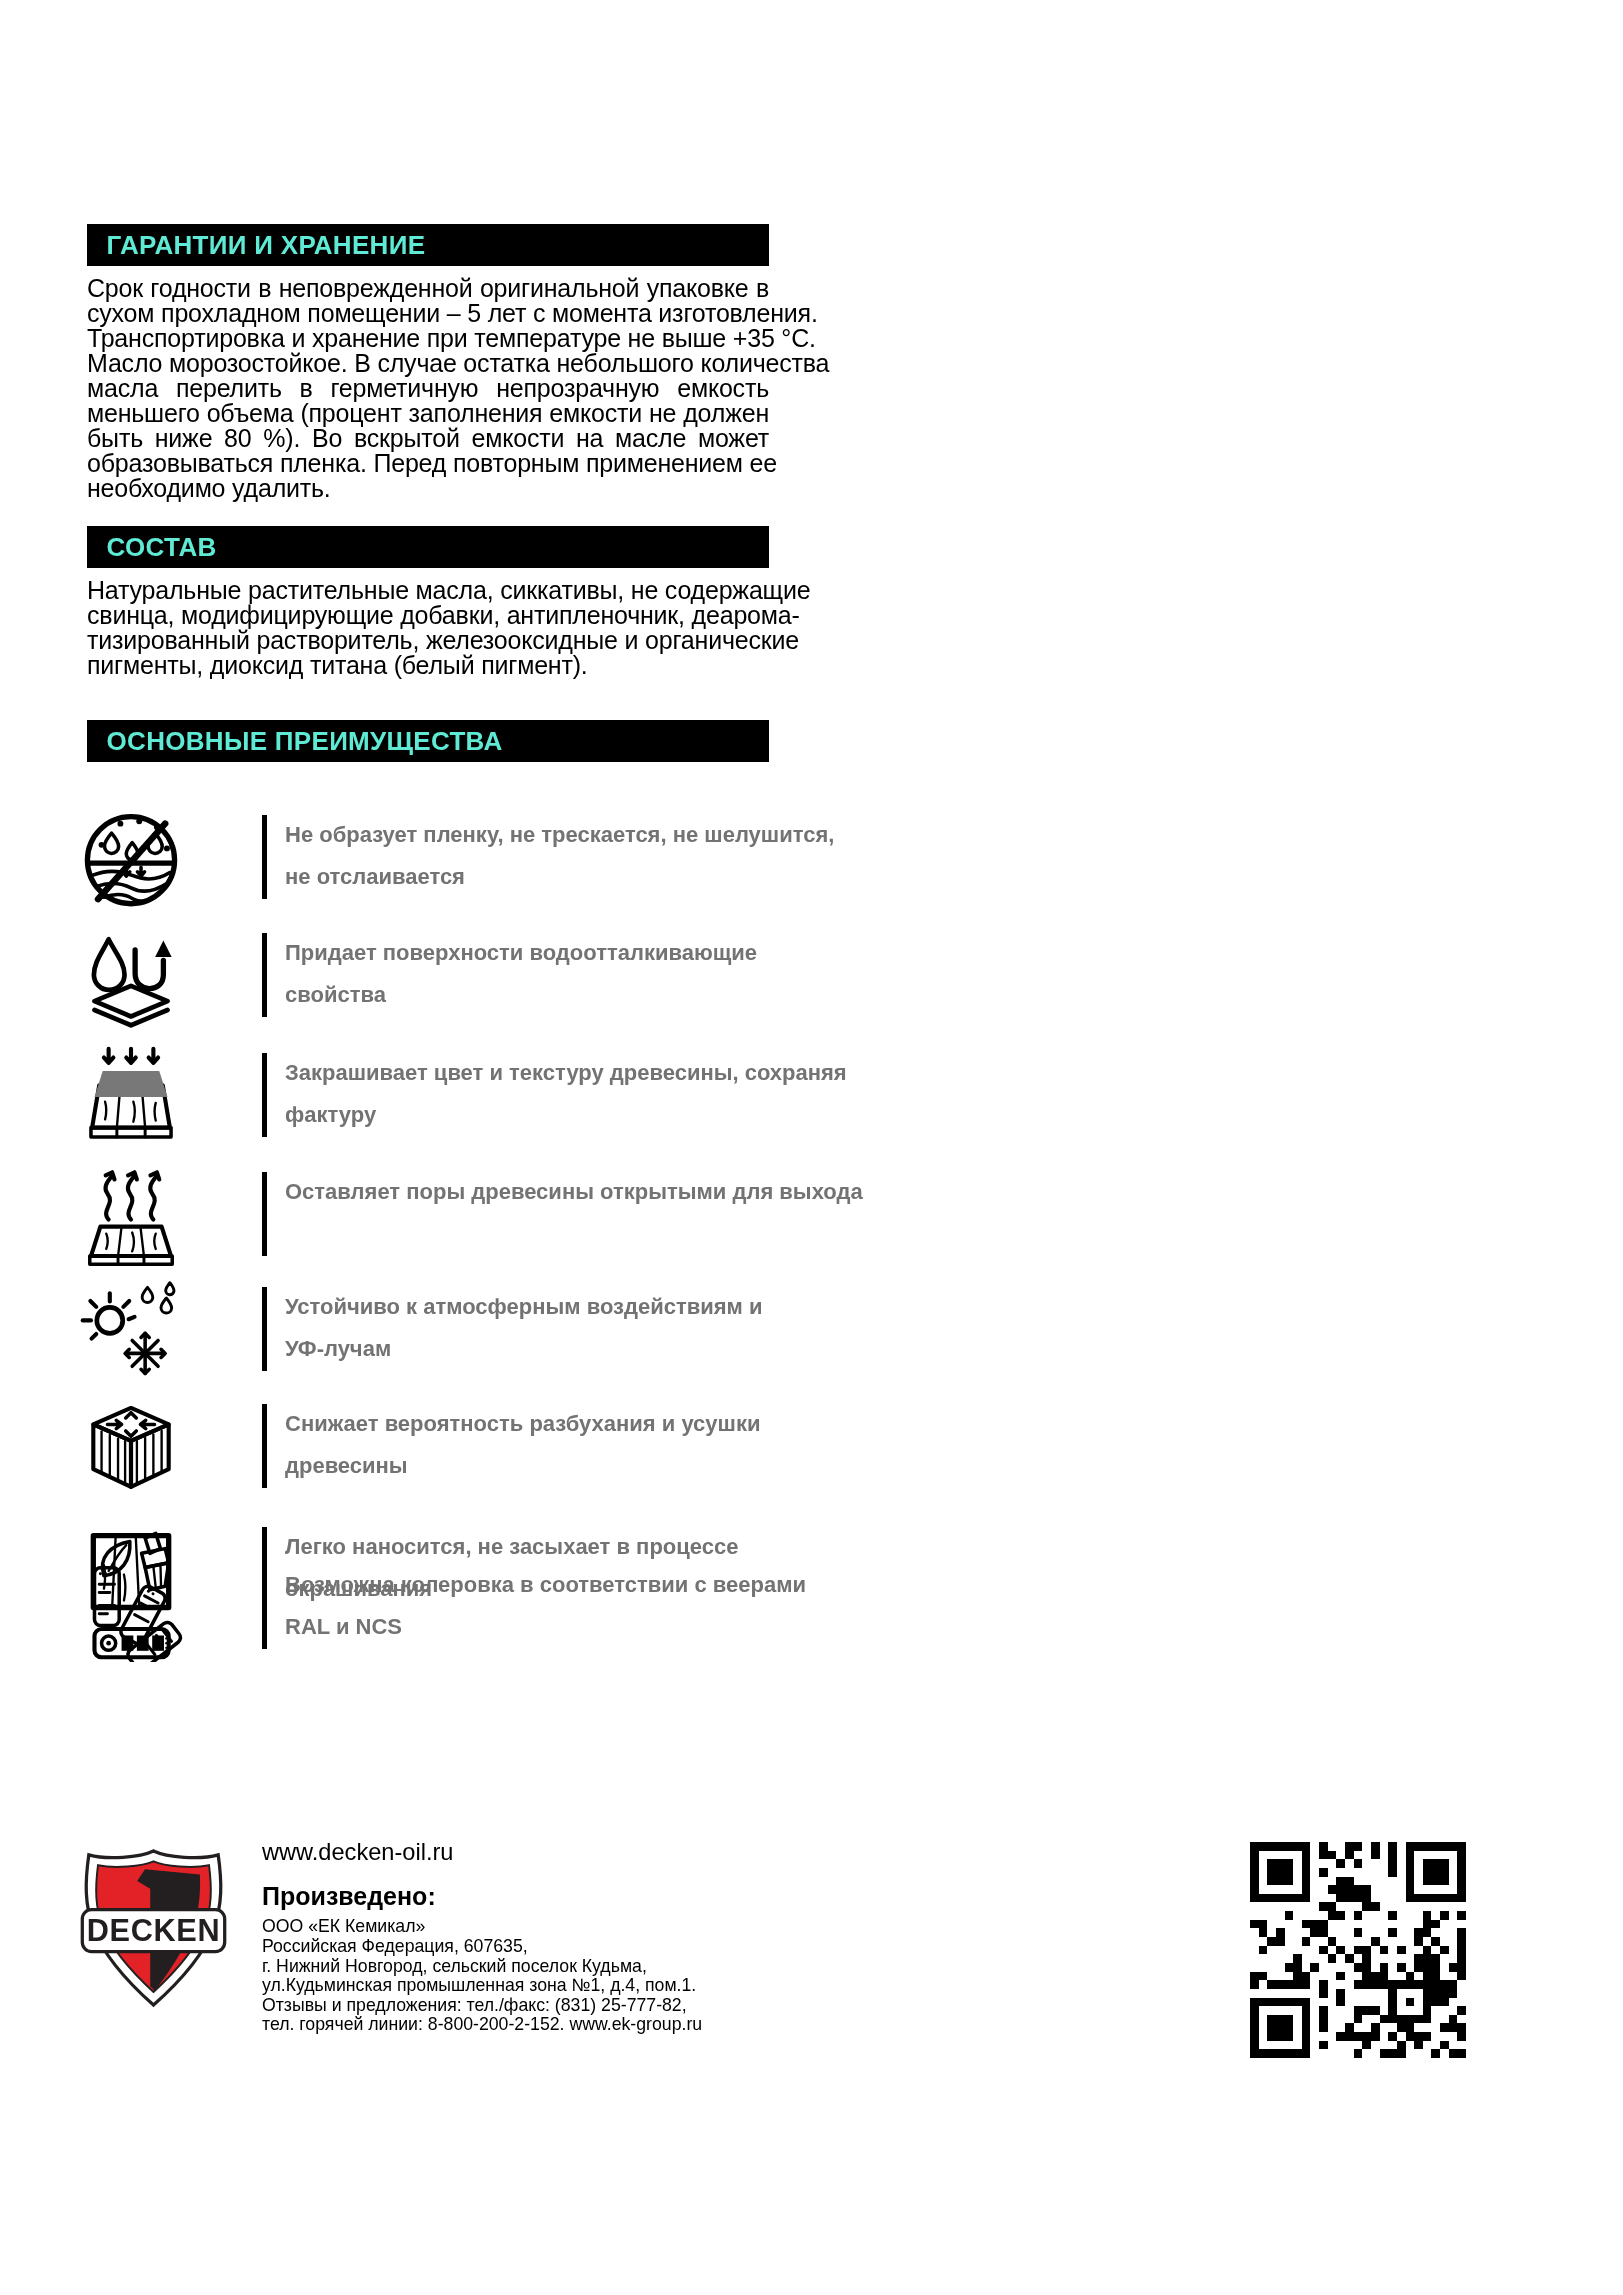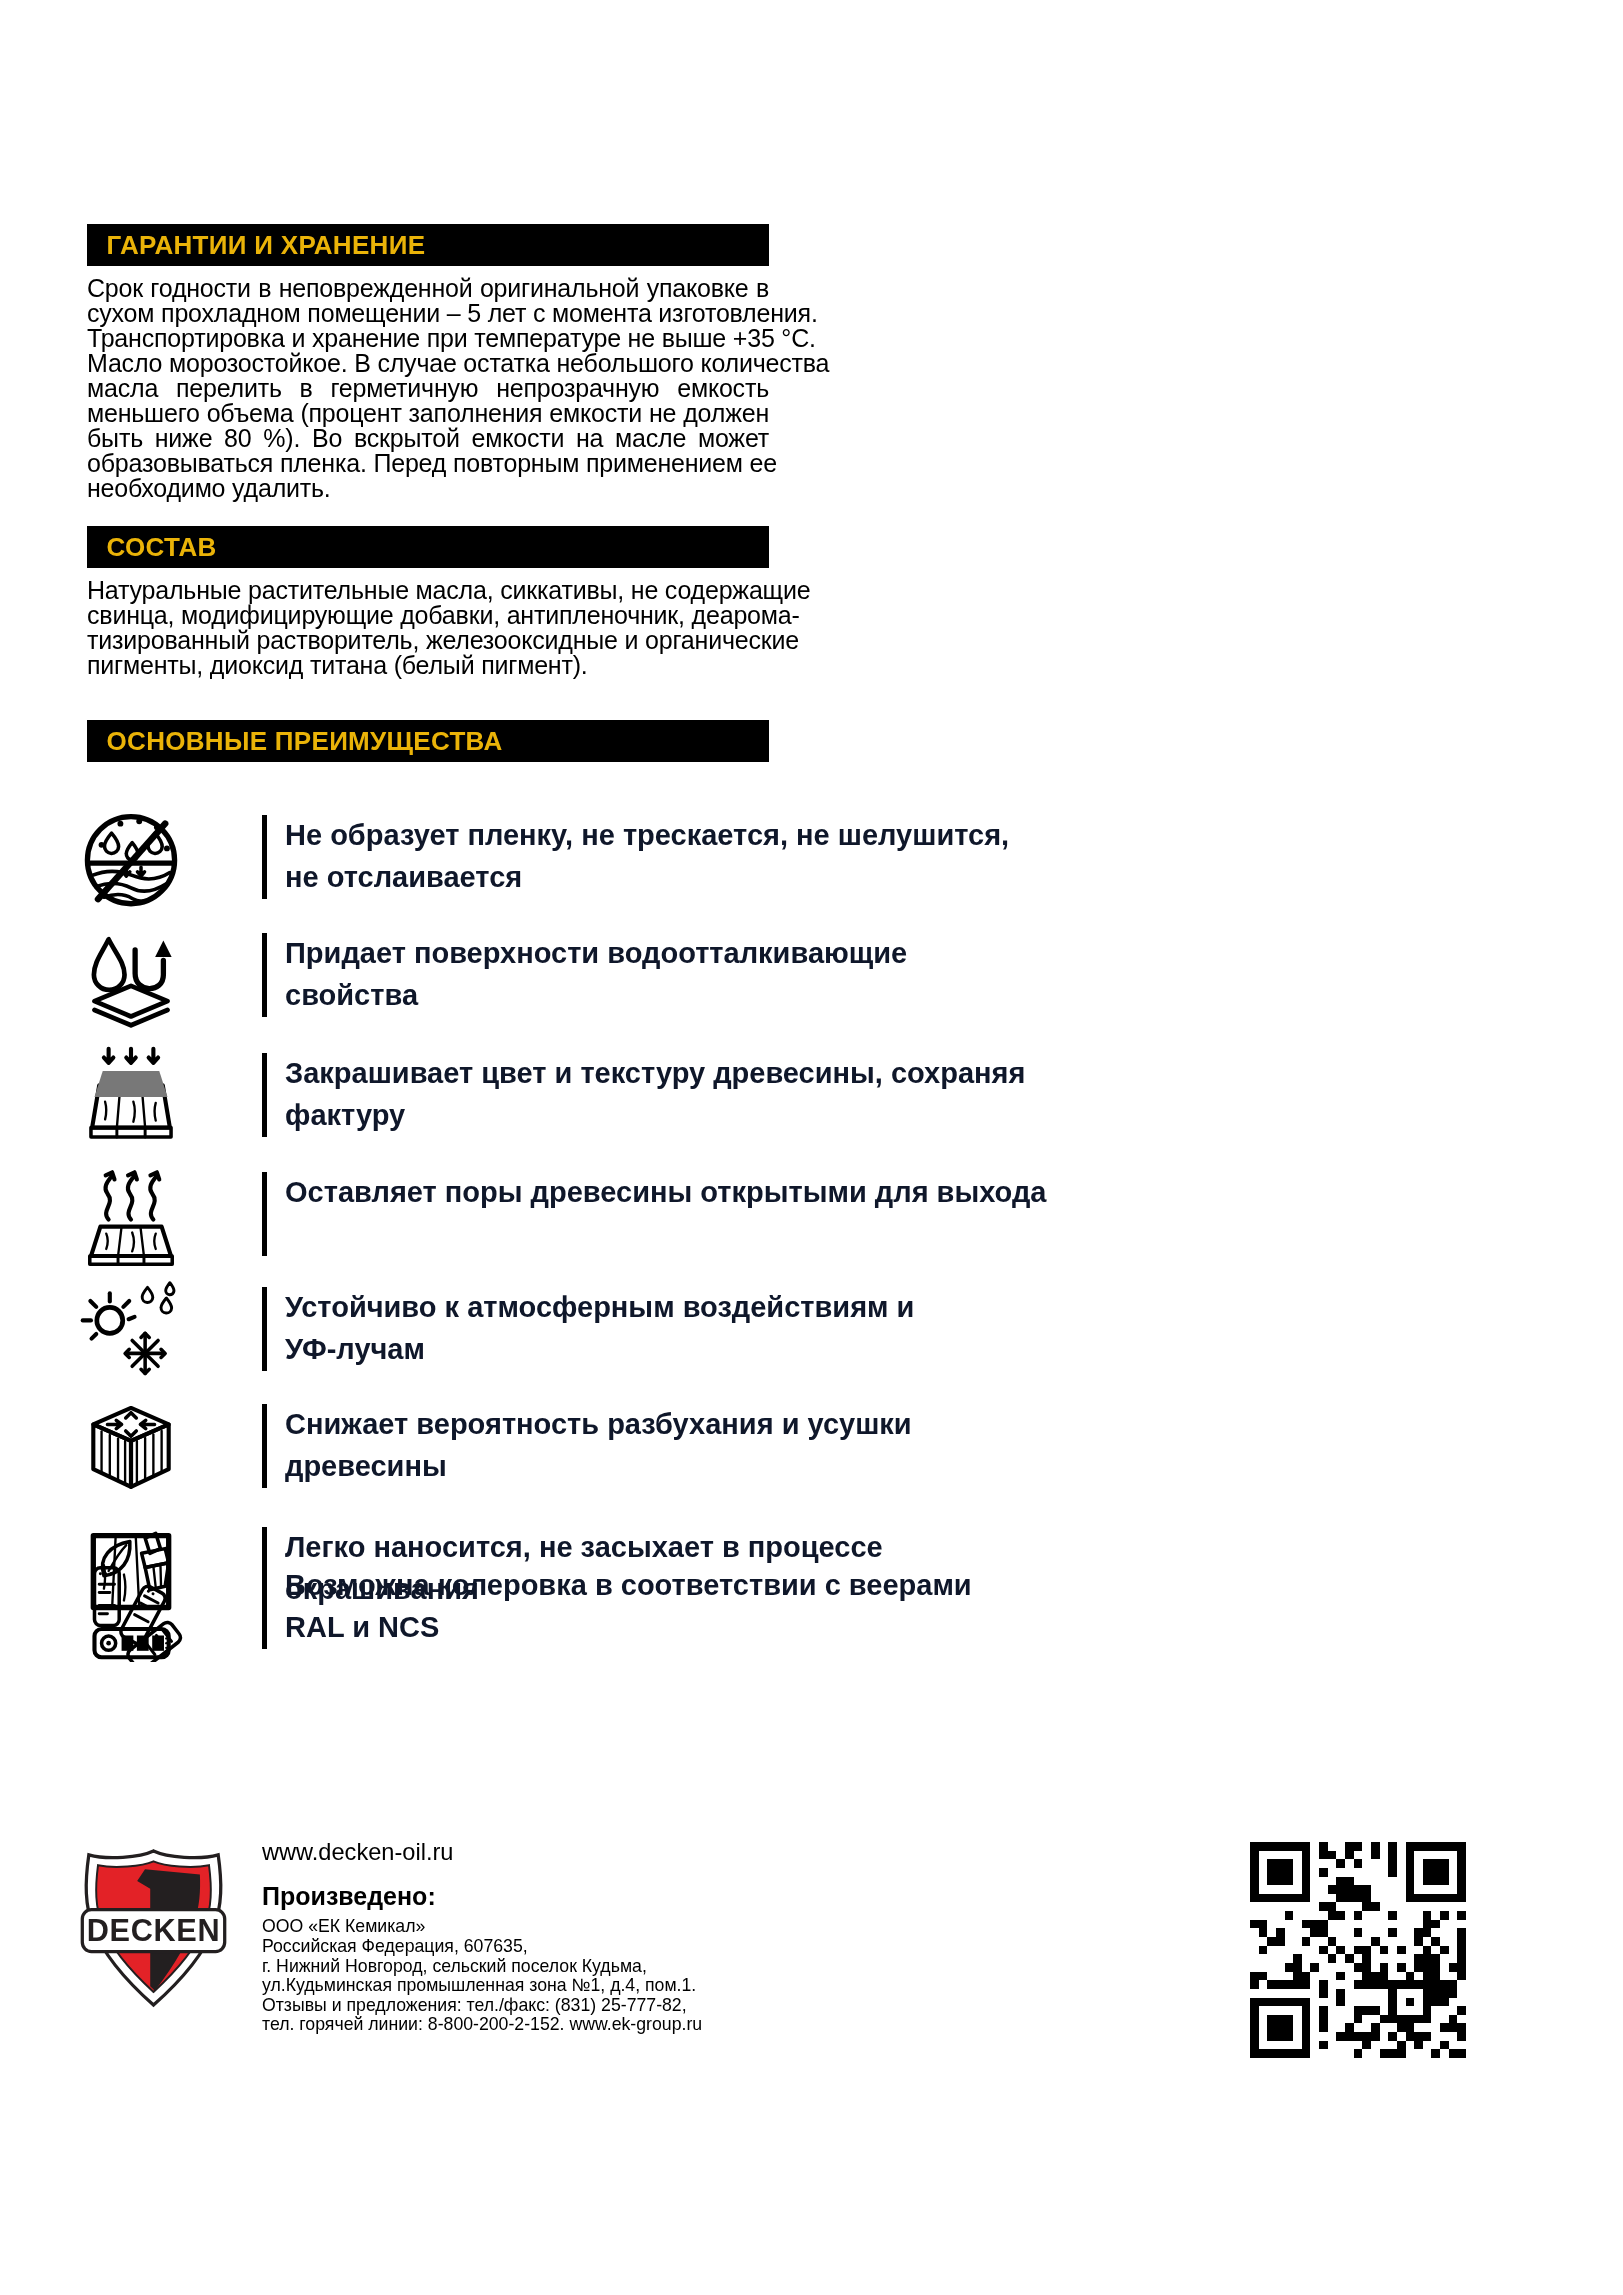--- a/index.html
+++ b/index.html
@@ -1,27 +1,27 @@
 <!DOCTYPE html>
 <html style="font-size:10.5px"><head>
 <meta charset="utf-8">
 <style>
   html,body{margin:0;padding:0;}
   body{width:1623px;height:2295px;background:#ffffff;font-family:"Liberation Sans","DejaVu Sans",sans-serif;}
   .page{position:relative;width:1623px;height:2295px;overflow:hidden;background:#fff;color:#000;}
-  .secbar{position:absolute;left:87px;width:682px;height:42px;background:#000;color:#eab308;
+  .secbar{position:absolute;left:87px;width:682px;height:42px;background:#000;color:#5eead4;
           font-size:26px;font-weight:bold;line-height:42px;padding-left:19.6px;box-sizing:border-box;
           letter-spacing:0.3px;white-space:nowrap;}
   .para{position:absolute;left:87px;width:682px;font-size:25px;letter-spacing:-0.2px;color:#000;}
   .para .jline{line-height:25px;text-align:justify;text-align-last:justify;white-space:nowrap;}
   .para .jline:last-child{text-align-last:left;}
   .adv-row{position:absolute;left:0;width:1374px;height:113px;}
   .adv-icon{position:absolute;left:73px;top:0;width:116px;height:106px;}
   .adv-divider{position:absolute;left:262px;top:9.2px;width:4.6px;height:84px;background:#000;}
-  .adv-text{position:absolute;left:285px;top:7.9px;width:982px;font-size:29px;font-weight:bold;color:#0f172a;}
+  .adv-text{position:absolute;left:285px;top:7.9px;width:982px;font-size:22px;font-weight:bold;color:#737373;}
   .adv-text .line{line-height:42px;white-space:nowrap;}
   .footer-block{position:absolute;left:262px;top:1836px;width:851px;}
   .made-for{font-size:25px;font-weight:bold;line-height:31px;}
   .website{font-size:23.6px;line-height:31px;margin-top:1.3px;}
   .produced{font-size:25px;font-weight:bold;line-height:31px;margin-top:13px;}
   .producer{font-size:17.7px;margin-top:5.2px;}
   .producer .line{line-height:19.6px;white-space:nowrap;}
   .logo-svg{position:absolute;left:71px;top:1847px;width:165px;height:162px;}
   .qr-svg{position:absolute;left:1250px;top:1842px;width:216px;height:216px;shape-rendering:crispEdges;}
   svg .st{stroke:#000;fill:none;stroke-linecap:round;stroke-linejoin:round;}

